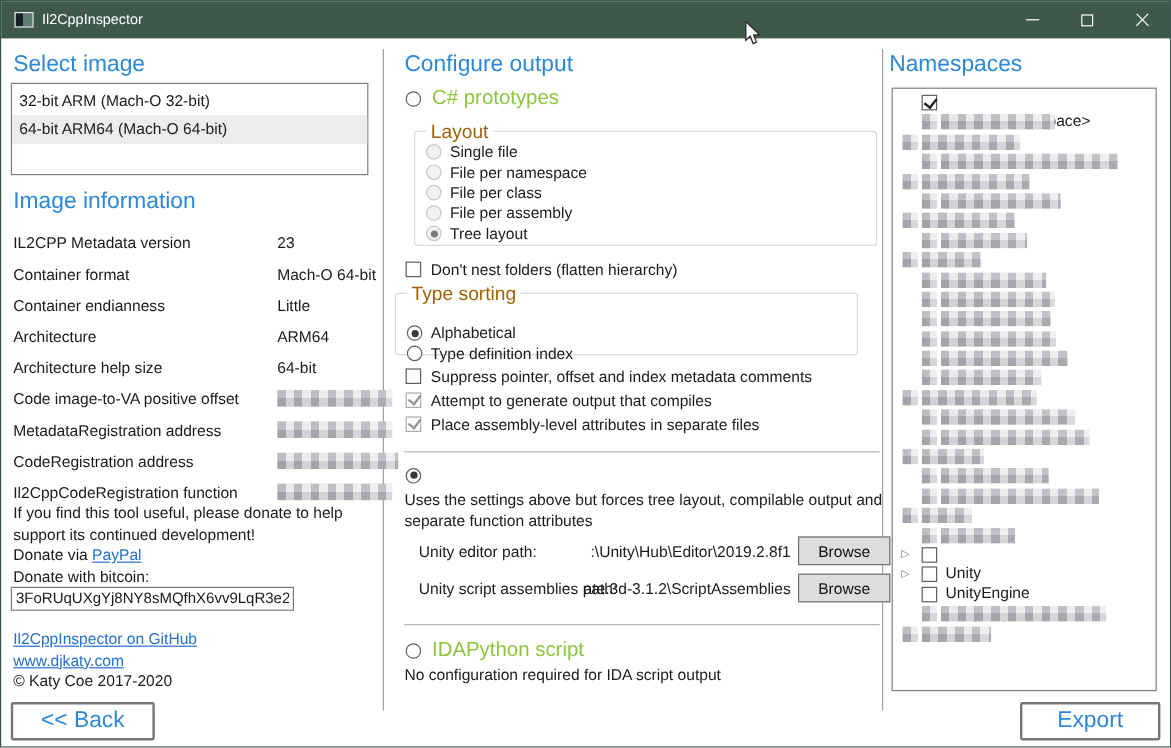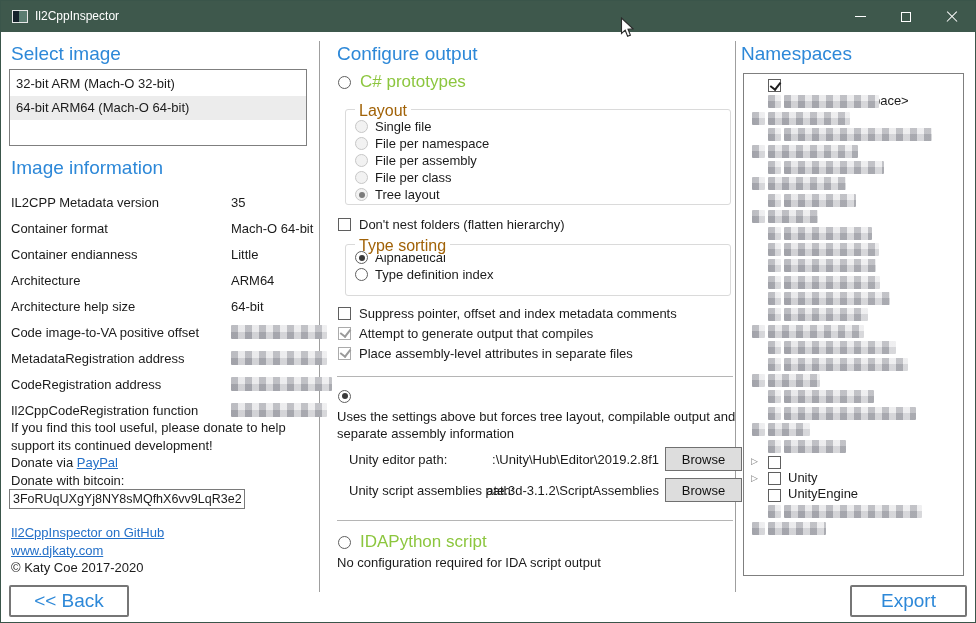--- a/index.html
+++ b/index.html
@@ -112,21 +112,21 @@
   <div class="li">32-bit ARM (Mach-O 32-bit)</div>
       <div class="li sel">64-bit ARM64 (Mach-O 64-bit)</div>
     </div>
 
   <div class="h-blue" style="left:10px;top:156px;">Image information</div>
 
   <div id="info-rows">
 
   <div class="irow">
       <span class="ilabel">IL2CPP Metadata version</span>
-      <span class="ivalue">35</span>
+      <span class="ivalue">23</span>
 
     </div>
       <div class="irow">
       <span class="ilabel">Container format</span>
       <span class="ivalue">Mach-O 64-bit</span>
 
     </div>
       <div class="irow">
       <span class="ilabel">Container endianness</span>
       <span class="ivalue">Little</span>
@@ -195,39 +195,39 @@
     <div class="rrow">
         <span class="radio dis"></span>
         <span>Single file</span>
       </div>
         <div class="rrow">
         <span class="radio dis"></span>
         <span>File per namespace</span>
       </div>
         <div class="rrow">
         <span class="radio dis"></span>
-        <span>File per assembly</span>
+        <span>File per class</span>
       </div>
         <div class="rrow">
         <span class="radio dis"></span>
-        <span>File per class</span>
+        <span>File per assembly</span>
       </div>
         <div class="rrow">
         <span class="radio sel dis"></span>
         <span>Tree layout</span>
       </div>
       </div>
   </div>
 
   <div class="crow" style="position:absolute;left:337px;top:213px;">
     <span class="checkbox"></span>
     <span>Don't nest folders (flatten hierarchy)</span>
   </div>
 
-  <div class="gbox" style="left:344px;top:243px;width:386px;height:52px;padding:4px 0 0 9px;">
+  <div class="gbox" style="left:328px;top:243px;width:386px;height:52px;padding:24px 0 0 9px;">
     <span class="glabel">Type sorting</span>
     <div>
 
     <div class="rrow">
         <span class="radio sel"></span>
         <span>Alphabetical</span>
       </div>
         <div class="rrow">
         <span class="radio"></span>
         <span>Type definition index</span>
@@ -252,21 +252,21 @@
     </div>
 
   <div class="sep" style="top:375px;"></div>
 
   <div class="optrow" style="left:337px;top:384px;">
     <span class="radio sel"></span>
   </div>
 
   <div class="desc" style="left:336px;top:407px;width:400px;">
     <div>Uses the settings above but forces tree layout, compilable output and</div>
-    <div>separate assembly information</div>
+    <div>separate function attributes</div>
   </div>
 
   <span class="pathlabel" style="left:348px;top:451px;">Unity editor path:</span>
   <span class="pathvalue" style="left:460px;top:451px;">:\Unity\Hub\Editor\2019.2.8f1</span>
   <button class="browse" style="left:664px;top:446px;">Browse</button>
 
   <span class="pathlabel" style="left:348px;top:482px;">Unity script assemblies path:</span>
   <span class="pathvalue" style="left:460px;top:482px;">ate.3d-3.1.2\ScriptAssemblies</span>
   <button class="browse" style="left:664px;top:477px;">Browse</button>
 

